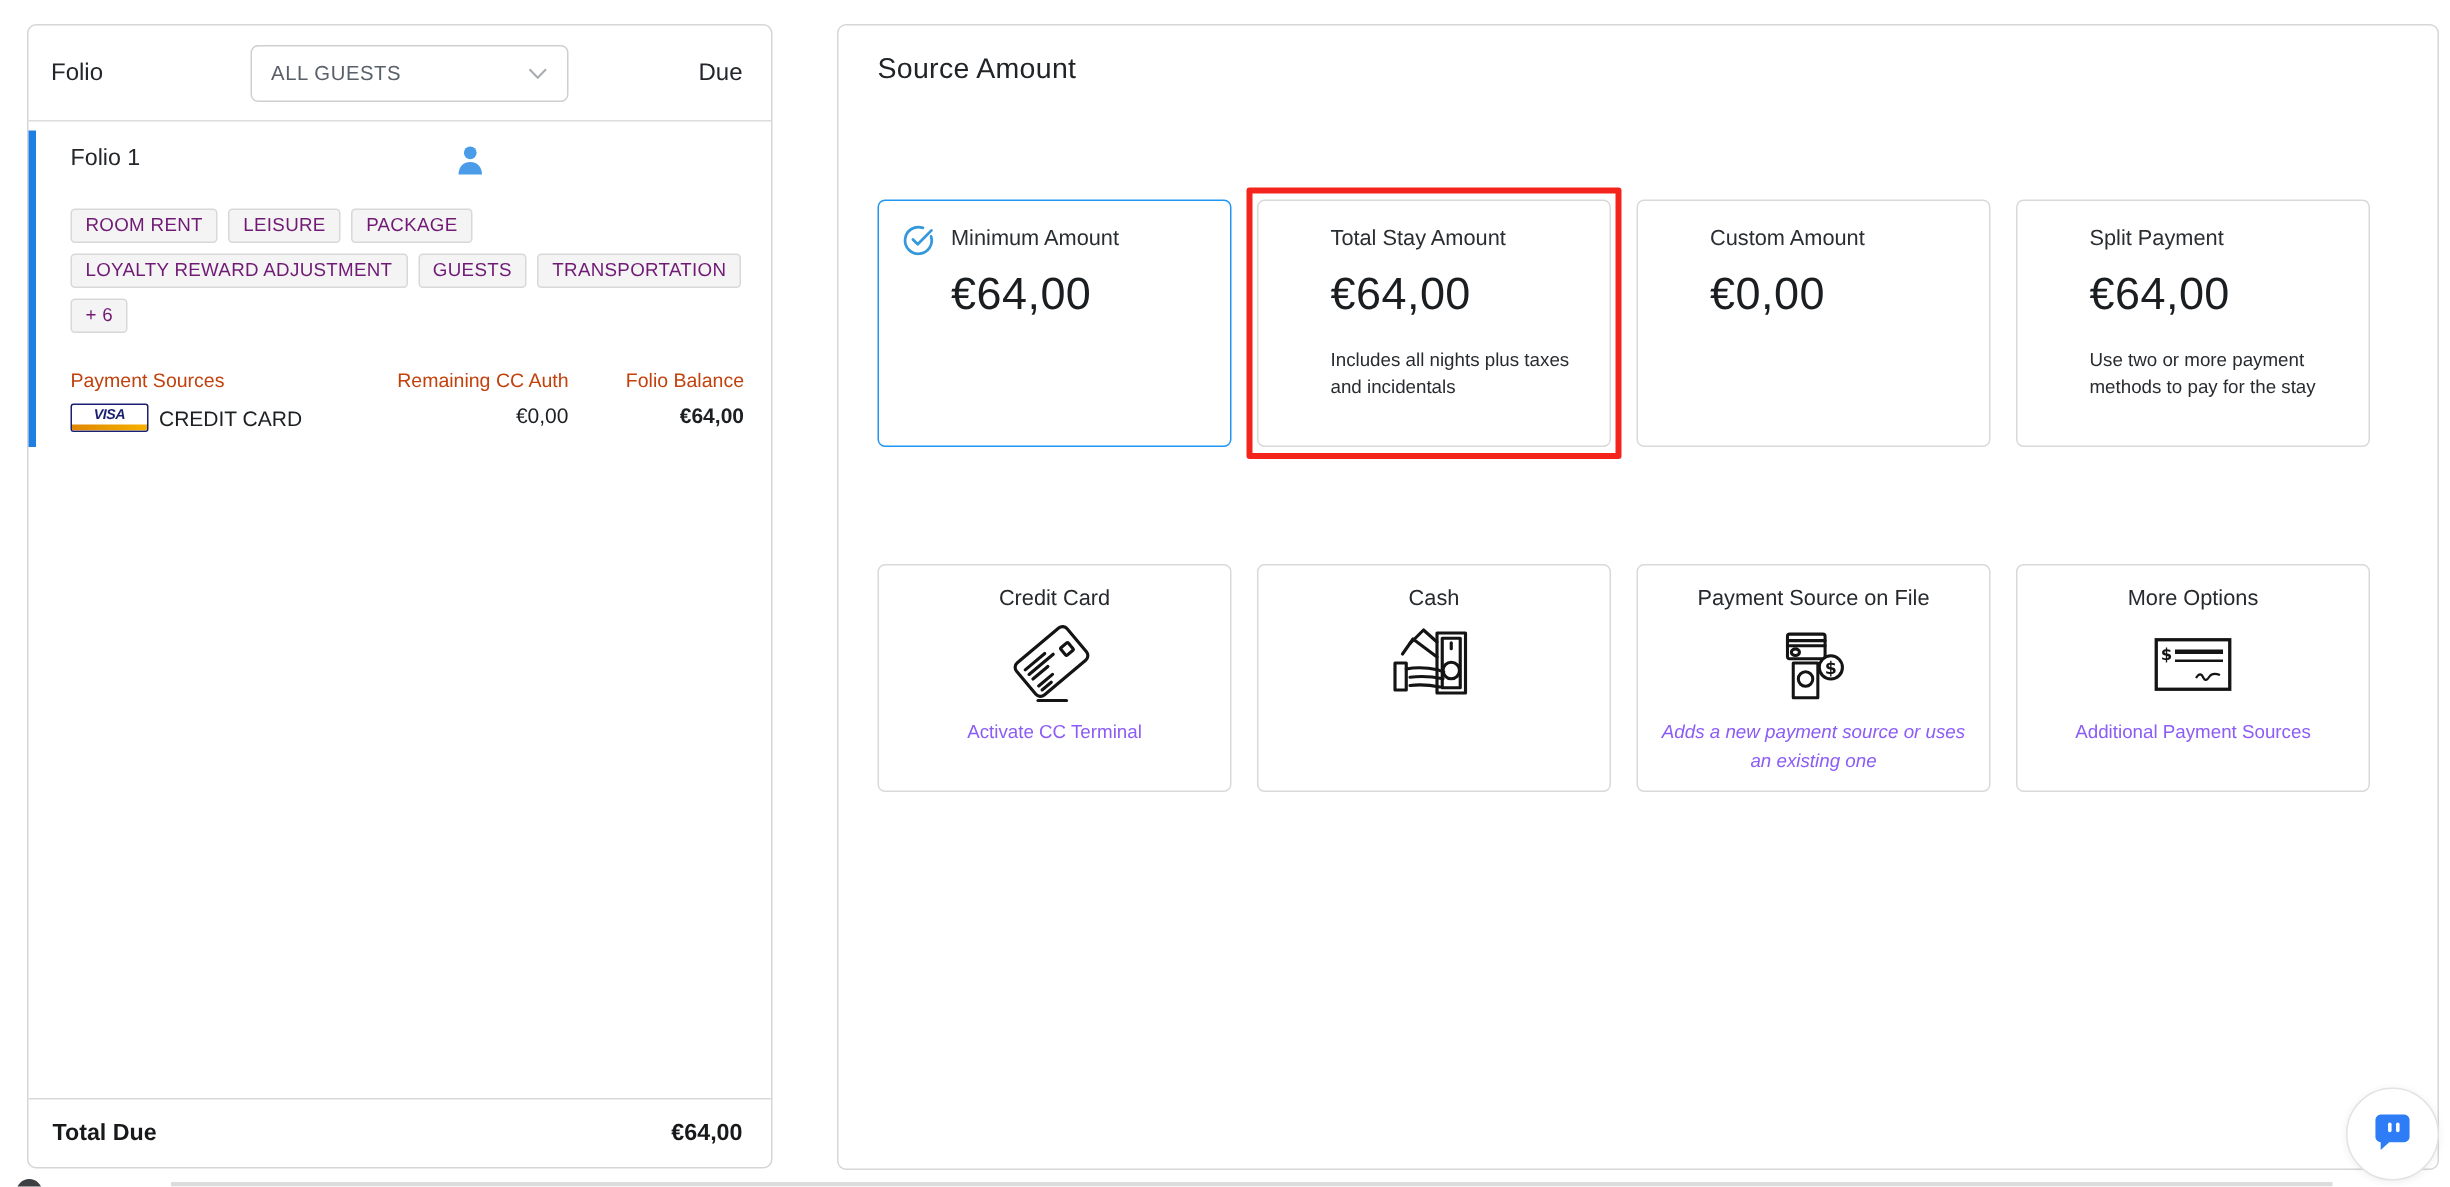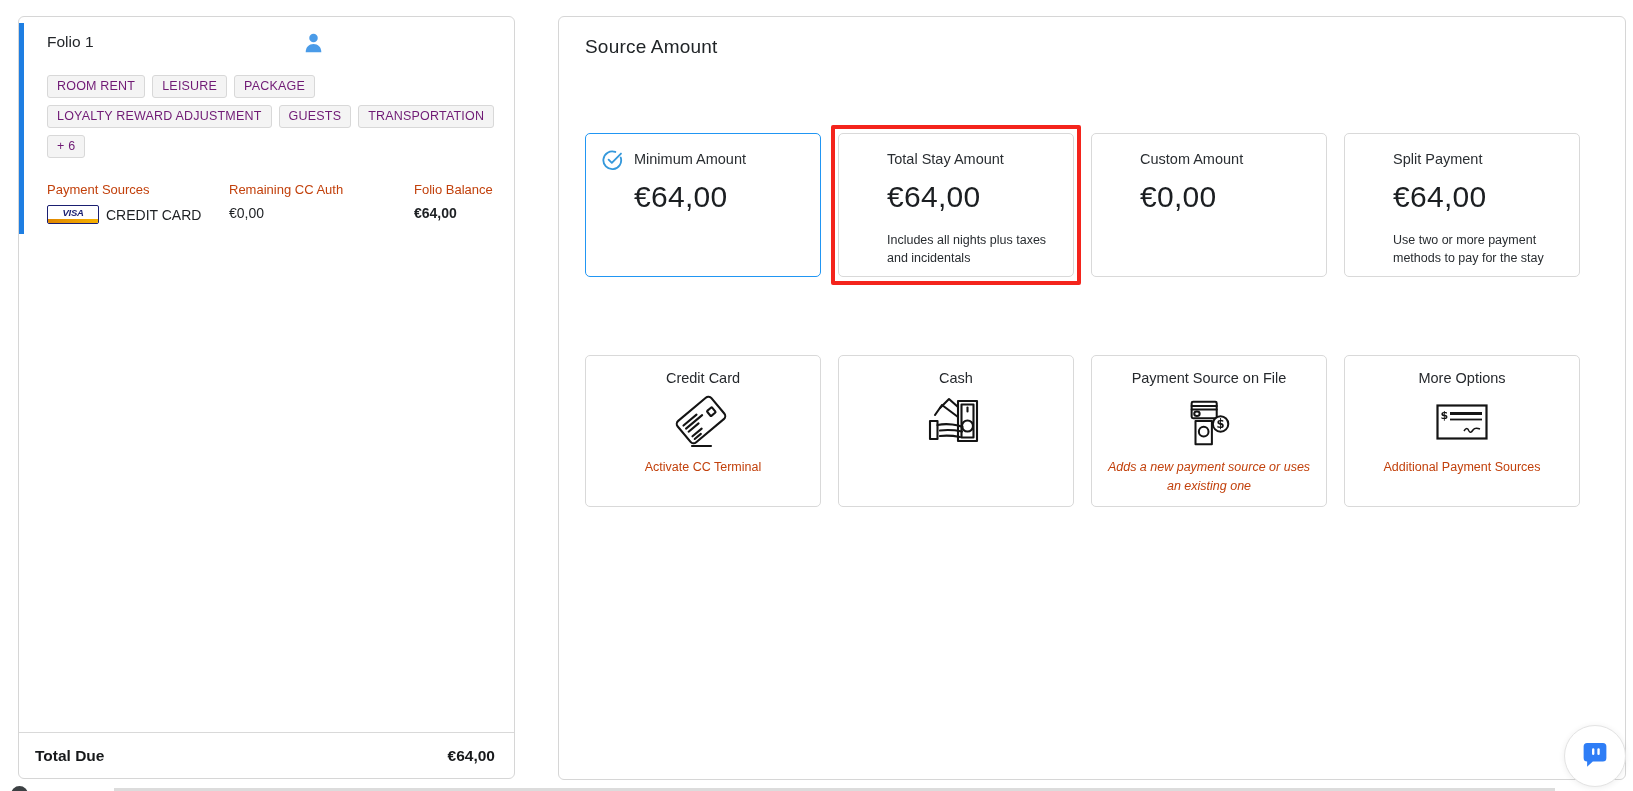--- a/index.html
+++ b/index.html
@@ -24,71 +24,83 @@
   .folio-name-row { position:relative; font-size:15.5px; color:#23262a; height:22px; }
   .person-icon { position:absolute; left:258px; top:0; }
 
   .tags { margin-top:20px; display:flex; flex-wrap:wrap; gap:7px; max-width:452px; }
   .tag { border:1px solid #d8d8d8; background:#f4f4f4; border-radius:3px; padding:3px 9px 4px;
     font-size:12.5px; color:#701a75; letter-spacing:.2px; white-space:nowrap; }
 
   .pay-row { margin-top:24px; display:grid; grid-template-columns:182px 150px 1fr; }
   .pay-col label { display:block; font-size:13px; color:#c2410c; margin-bottom:8px; }
   .pay-col .val { font-size:14px; color:#1d2023; display:flex; align-items:center; gap:7px; }
-  .pay-col.center { text-align:left; }
+  .pay-col.center { text-align:right; }
   .pay-col.center .val { display:block; }
   .pay-col.balance { padding-left:35px; }
   .val-red { color:#f1556c; }
   .val-bold { font-weight:700; }
   .visa-badge { display:inline-flex; flex-direction:column; width:52px; height:19px; border:1px solid #1a1f71;
     border-radius:2px; background:#fff; overflow:hidden; }
   .visa-text { flex:1; font-style:italic; font-weight:bold; font-size:9.5px; line-height:13px; text-align:center; color:#1a1f71; letter-spacing:-.3px; }
   .visa-stripe { height:4px; background:linear-gradient(90deg,#e08700,#f6b100); }
 
   .lp-footer { position:absolute; left:0; right:0; bottom:0; height:46px; border-top:1px solid #d9d9d9;
     display:flex; align-items:center; justify-content:space-between; padding:0 19px 0 16px;
     font-size:15.5px; font-weight:600; color:#17191b; }
 
   
   #right-panel { left:558px; top:16px; width:1068px; height:764px; padding:20px 0 0 26px; }
   .section-title { font-size:19px; font-weight:500; color:#202427; letter-spacing:.2px; line-height:20px; }
   .section-title.second { margin-top:116px; }
 
   .amount-cards { margin-top:76px; display:flex; gap:17px; }
-  .amount-card { position:relative; width:236px; height:144px; border:1px solid #d9d9d9; border-radius:5px;
+  .amount-card { position:relative; width:236px; height:165px; border:1px solid #d9d9d9; border-radius:5px;
     background:#fff; padding:17px 14px 0 48px; cursor:pointer; }
   .amount-card.selected { border-color:#2196f3; }
   .amount-card.highlighted::after { content:""; position:absolute; left:-8px; right:-8px; top:-9px; bottom:-9px;
     border:4px solid #f4241c; border-radius:2px; pointer-events:none; }
   .ac-check { position:absolute; left:15px; top:15px; display:flex; }
   .ac-title { font-size:14.5px; color:#2a2e32; }
   .ac-amount { margin-top:13px; font-size:30px; font-weight:300; color:#1b1e21; letter-spacing:.3px; }
   .ac-desc { margin-top:17px; font-size:12.5px; line-height:1.45; color:#282c30; padding-right:4px; }
 
   .source-cards { margin-top:78px; display:flex; gap:17px; }
   .source-card { width:236px; height:152px; border:1px solid #d9d9d9; border-radius:5px; background:#fff;
     text-align:center; padding-top:14px; cursor:pointer; }
   .sc-title { font-size:14.5px; color:#26292d; }
   .sc-icon { height:64px; margin-top:4px; display:flex; align-items:center; justify-content:center; }
-  .sc-desc { font-size:12.5px; color:#c2410c; margin-top:4px; line-height:1.5; }
+  .sc-desc { font-size:12.5px; color:#8b5cf6; margin-top:4px; line-height:1.5; }
   .source-card.file .sc-desc { text-align:center; padding:0 15px;font-style:italic; }
 
   
   .chat-btn { position:absolute; left:1564px; top:725px; width:62px; height:62px; border-radius:50%;
     background:#fff; border:1px solid #e3e3e3; box-shadow:0 1px 6px rgba(0,0,0,.07);
     display:flex; align-items:center; justify-content:center; cursor:pointer; }
 
   
   .artifact-circle { position:absolute; left:11px; top:786px; width:17px; height:17px; border-radius:50%; background:#3c4043; }
   .artifact-bar { position:absolute; left:114px; right:78px; top:788px; height:3px; background:#dcdcdc; }
 </style>
 </head>
 <body>
 
 <div class="panel" id="left-panel">
+  <div class="lp-header">
+    <span class="lp-title">Folio</span>
+    <div class="guest-select">
+      <span>ALL GUESTS</span>
+      <span class="chev">
+        <svg width="13" height="8" viewBox="0 0 13 8" fill="none" stroke="#a7adb3" stroke-width="1.4">
+            <path d="M1 1.2 L6.5 6.8 L12 1.2"></path>
+          </svg>
+      </span>
+    </div>
+    <span class="due-label">Due</span>
+  </div>
 
   <div class="folio-item">
     <div class="accent"></div>
     <div class="folio-name-row">
       <span>Folio 1</span>
       <span class="person-icon">
         <svg width="17" height="20" viewBox="0 0 20 23">
           <circle cx="10" cy="5.5" r="5" fill="#4a9be8"></circle>
           <path d="M0.8 22.5 C0.8 16 4.9 12.6 10 12.6 c5.1 0 9.2 3.4 9.2 9.9 z" fill="#4a9be8"></path>
         </svg>

